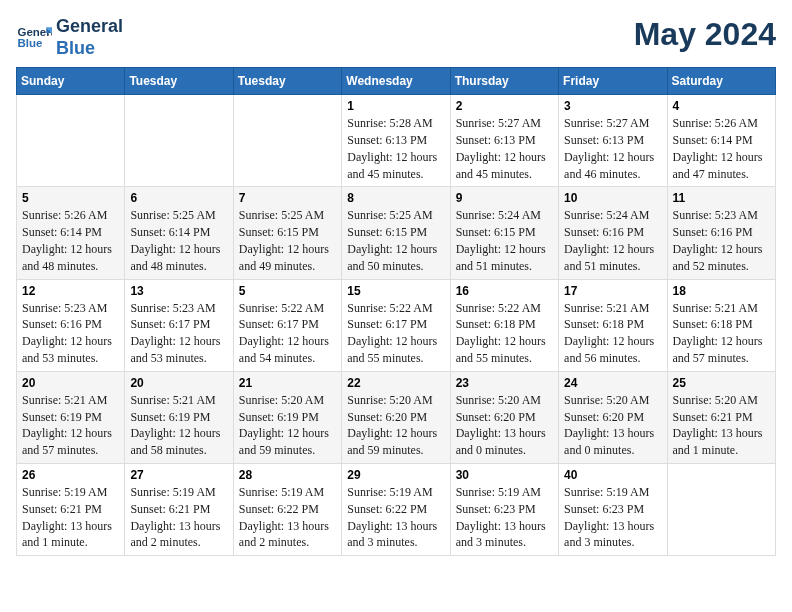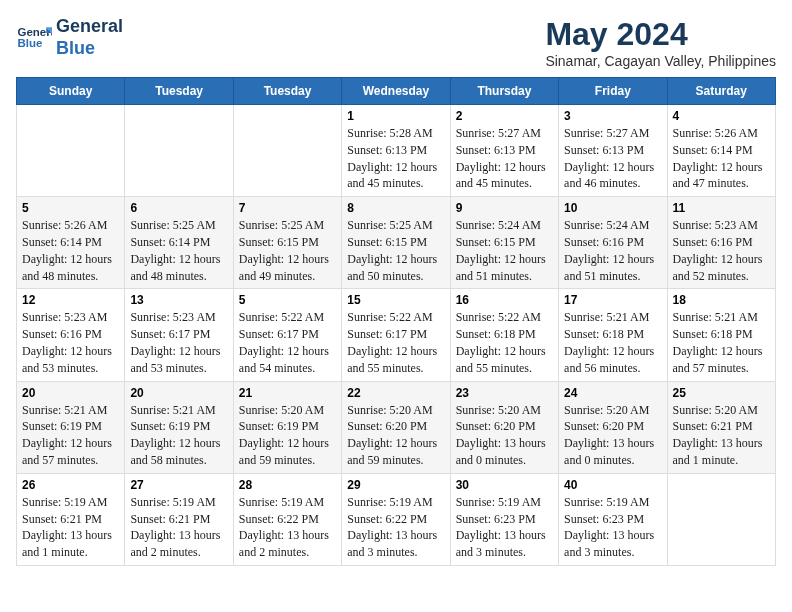--- a/index.html
+++ b/index.html
@@ -45,21 +45,21 @@
       font-weight: normal;
     }
     table {
       width: 100%;
       border-collapse: collapse;
       font-size: 10.5px;
     }
     thead tr th {
       background-color: #2a6eb5;
       color: white;
-      text-align: center;
+      text-align: left;
       padding: 6px 4px;
       font-size: 12px;
       border: 1px solid #1a5a9a;
     }
     tbody tr {
       border-bottom: 1px solid #ccc;
     }
     tbody tr:nth-child(even) {
       background-color: #f5f5f5;
     }
@@ -100,21 +100,20 @@
       <polygon points="42,10 50,18 42,18" fill="#2a6eb5"></polygon>
       <polygon points="42,10 50,10 50,18" fill="#4a9adf"></polygon>
     </svg>
     <div>
       <div class="logo-text">General</div>
       <div class="logo-text" style="color:#2a6eb5;">Blue</div>
     </div>
   </div>
   <div class="title-block">
     <div class="month-year">May 2024</div>
-    <div class="location">Sinamar, Cagayan Valley, Philippines</div>
   </div>
 </div>
 
 <table>
   <thead>
     <tr>
     <th>Sunday</th>
         <th>Tuesday</th>
         <th>Tuesday</th>
         <th>Wednesday</th>

